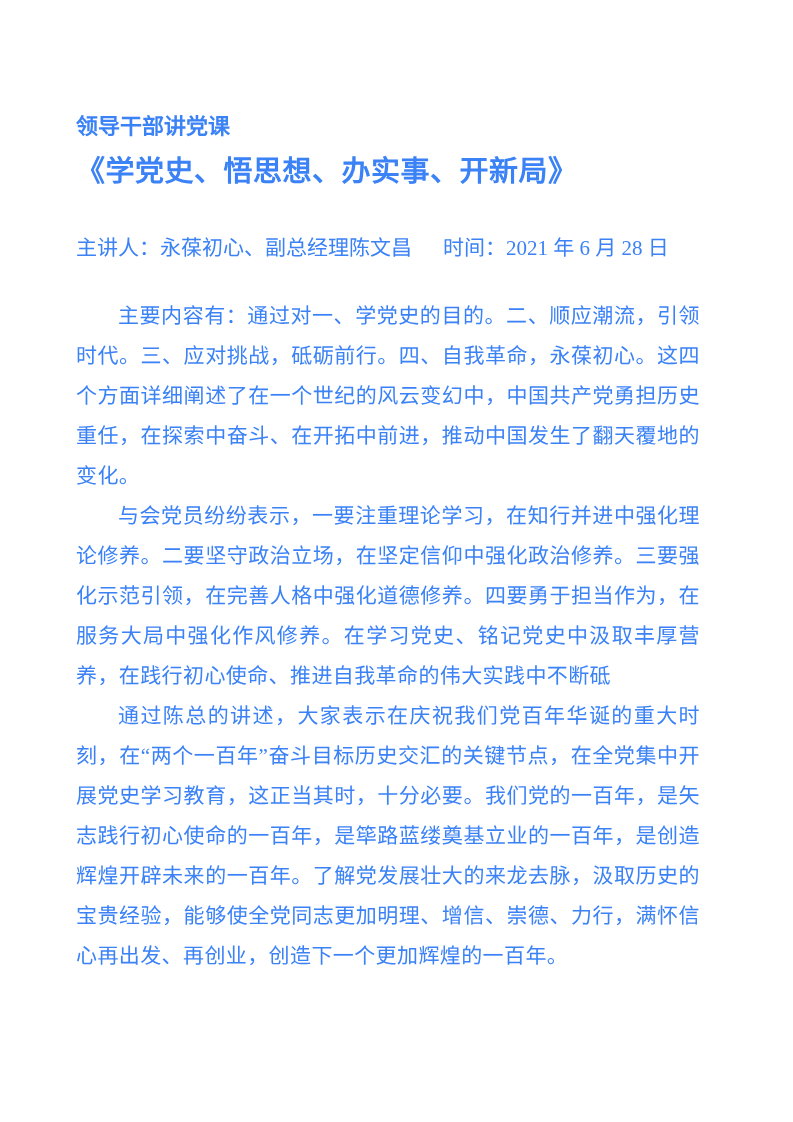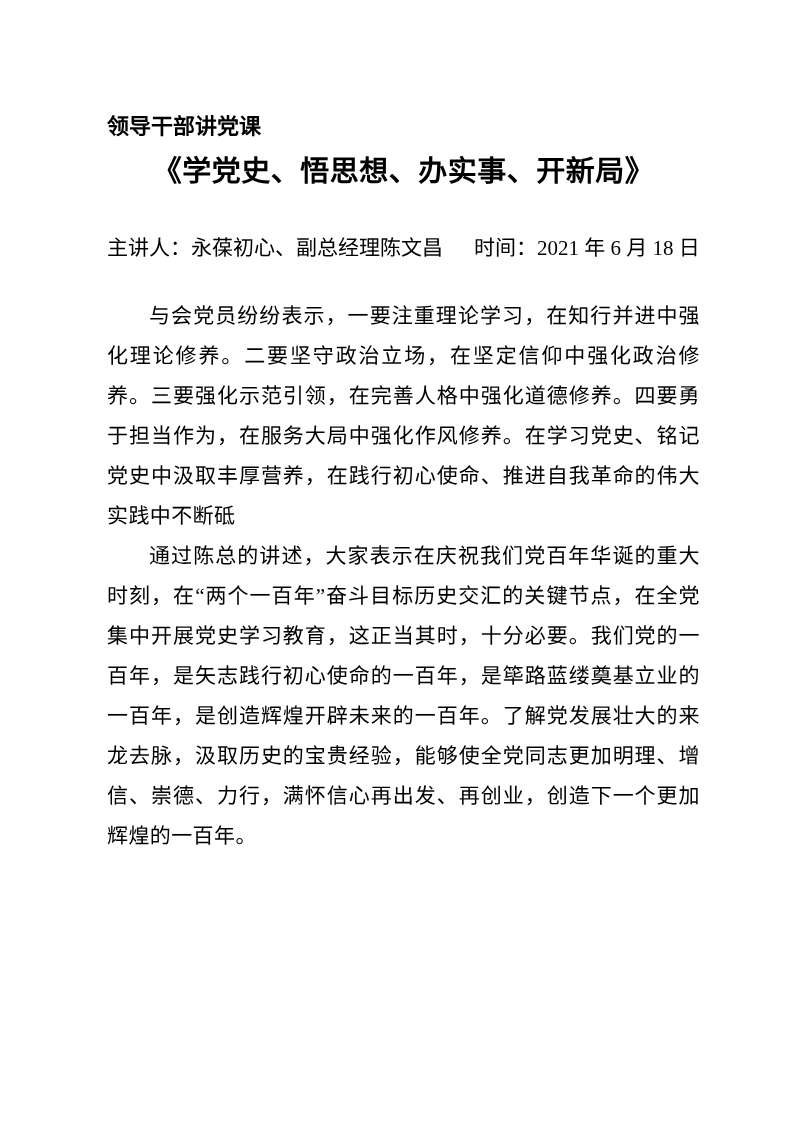--- a/index.html
+++ b/index.html
@@ -6,38 +6,38 @@
     margin: 0;
     padding: 0;
     background: #ffffff;
   }
   .page {
     position: relative;
     width: 793px;
     height: 1122px;
     background: #ffffff;
     box-sizing: border-box;
-    padding: 112px 93px 0 107px;
+    padding: 112px 93px 0 76px;
     overflow: hidden;
-    color: #000000;
+    color: #3b82f6;
     font-family: "Liberation Serif", "DejaVu Serif", serif;
   }
   .doc-heading {
     font-family: "Liberation Sans", "DejaVu Sans", sans-serif;
     font-weight: 700;
     font-size: 22px;
     line-height: 30px;
     text-align: left;
   }
   .doc-title {
     margin-top: 6px;
     font-weight: 700;
     font-size: 29px;
     line-height: 46px;
-    text-align: center;
+    text-align: left;
     letter-spacing: 0.5px;
   }
   .doc-meta {
     margin-top: 34px;
     font-size: 21px;
     line-height: 40px;
     white-space: nowrap;
   }
   .doc-meta .meta-time {
     margin-left: 31px;
@@ -58,21 +58,22 @@
 </head>
 <body>
 
 <div class="page">
 
   <div class="doc-heading">领导干部讲党课</div>
 
   <div class="doc-title">《学党史、悟思想、办实事、开新局》</div>
 
   <div class="doc-meta">
-    <span class="meta-speaker">主讲人：永葆初心、副总经理陈文昌</span><span class="meta-time">时间：2021 年 6 月 18 日</span>
+    <span class="meta-speaker">主讲人：永葆初心、副总经理陈文昌</span><span class="meta-time">时间：2021 年 6 月 28 日</span>
   </div>
 
   <div class="body-text">
+    <p class="doc-paragraph">主要内容有：通过对一、学党史的目的。二、顺应潮流，引领时代。三、应对挑战，砥砺前行。四、自我革命，永葆初心。这四个方面详细阐述了在一个世纪的风云变幻中，中国共产党勇担历史重任，在探索中奋斗、在开拓中前进，推动中国发生了翻天覆地的变化。</p>
     <p class="doc-paragraph">与会党员纷纷表示，一要注重理论学习，在知行并进中强化理论修养。二要坚守政治立场，在坚定信仰中强化政治修养。三要强化示范引领，在完善人格中强化道德修养。四要勇于担当作为，在服务大局中强化作风修养。在学习党史、铭记党史中汲取丰厚营养，在践行初心使命、推进自我革命的伟大实践中不断砥</p>
     <p class="doc-paragraph">通过陈总的讲述，大家表示在庆祝我们党百年华诞的重大时刻，在“两个一百年”奋斗目标历史交汇的关键节点，在全党集中开展党史学习教育，这正当其时，十分必要。我们党的一百年，是矢志践行初心使命的一百年，是筚路蓝缕奠基立业的一百年，是创造辉煌开辟未来的一百年。了解党发展壮大的来龙去脉，汲取历史的宝贵经验，能够使全党同志更加明理、增信、崇德、力行，满怀信心再出发、再创业，创造下一个更加辉煌的一百年。</p>
   </div>
 
 </div>
 
 </body></html>

